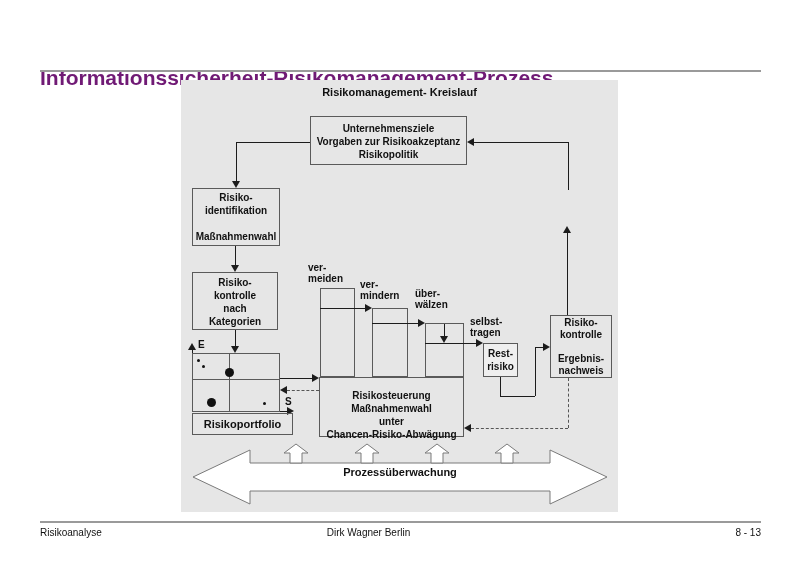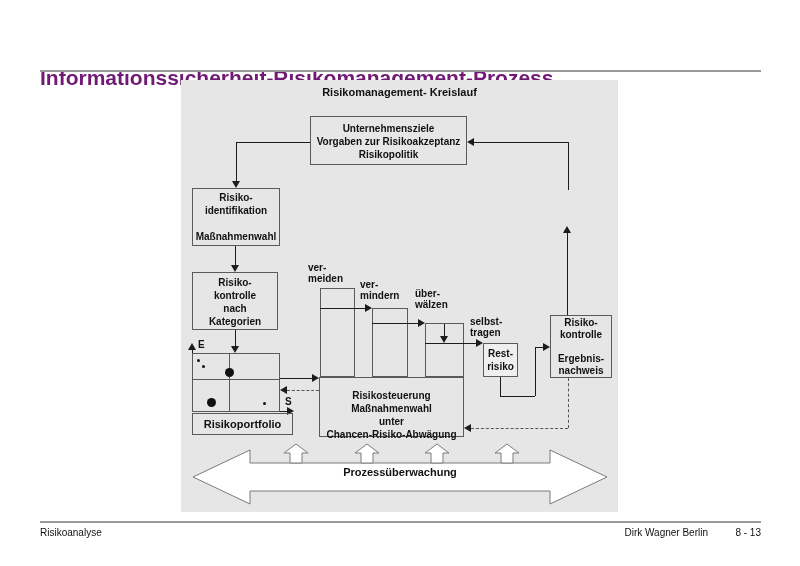--- a/index.html
+++ b/index.html
@@ -10,21 +10,21 @@
   }
   .slide-title {
     position:absolute; left:40px; top:26px; font-size:21px; font-weight:bold;
     letter-spacing:0px; color:#701a75; white-space:nowrap;margin-top:40px;
   }
   .rule { position:absolute; height:2px; background:#9a9a9a; }
   .rule-title { left:40px; top:70px; width:721px; }
   .rule-footer { left:40px; top:521px; width:721px; }
   .footer-text { position:absolute; top:527px; font-size:10px; color:#111; }
   .footer-left { left:40px; }
-  .footer-center { left:3px; width:705px; text-align:right; }
+  .footer-center { left:16px; width:705px; text-align:center; }
   .footer-right { left:660px; width:101px; text-align:right; }
 
   .panel { position:absolute; left:181px; top:80px; width:437px; height:432px; background:#e6e6e6; }
   .panel-header { position:absolute; left:0; top:6px; width:100%; text-align:center; font-size:11px; font-weight:bold; }
 
   .dbox { position:absolute; border:1px solid #5a5a5a; text-align:center; font-weight:bold; font-size:10px; }
   .bl { min-height:13px; line-height:13px; white-space:nowrap; }
   .bl12 { min-height:12px; line-height:12px; white-space:nowrap; }
 
   .box-goals    { left:129px; top:36px;  width:157px; height:49px; padding-top:5px; }

